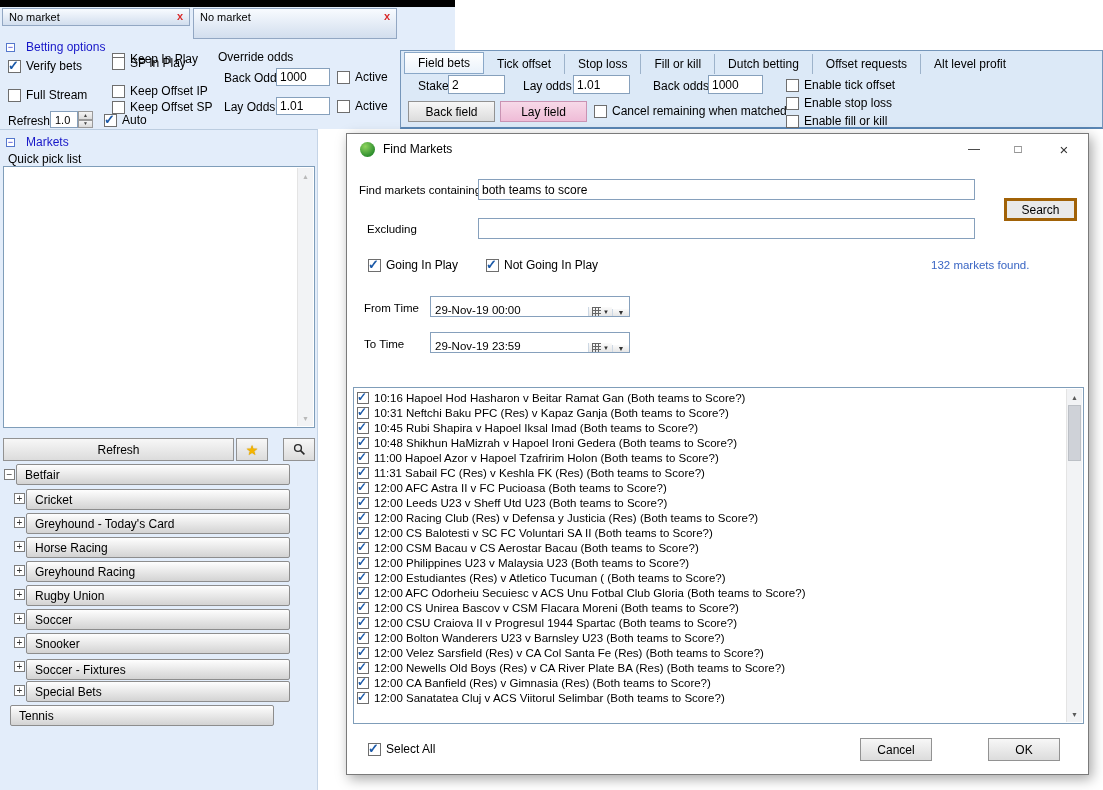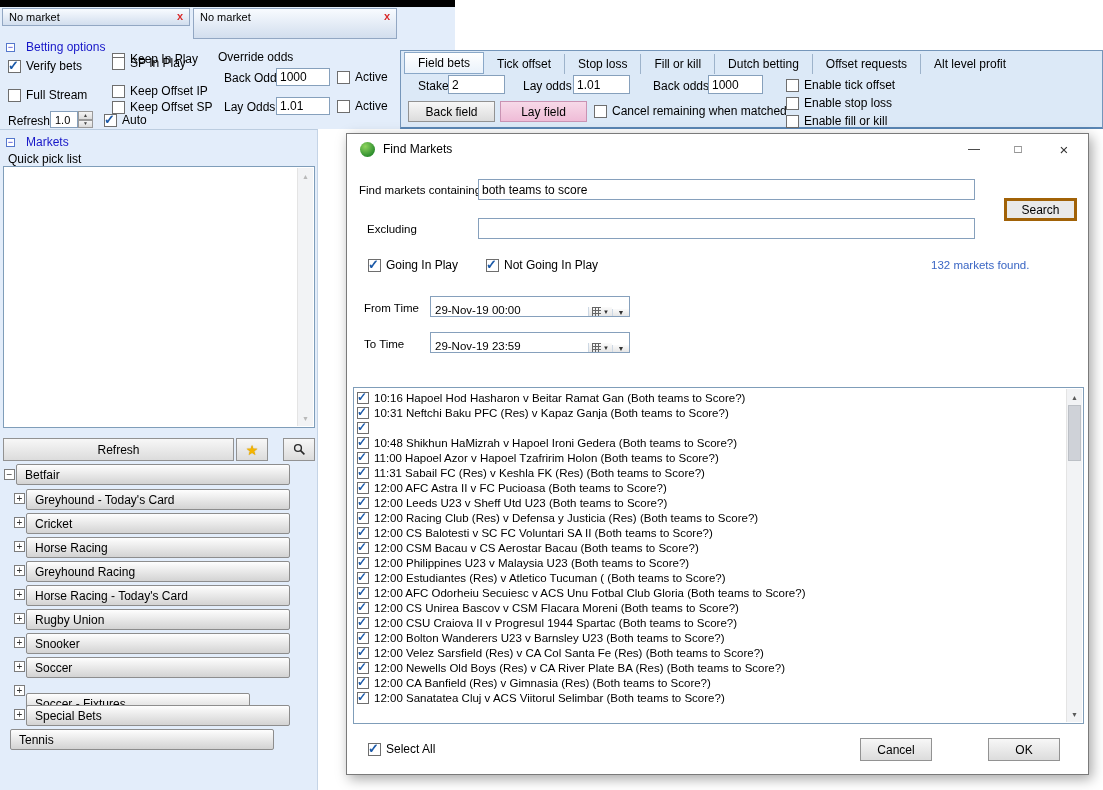--- a/index.html
+++ b/index.html
@@ -190,76 +190,70 @@
 
   <span class="exp2 exp-minus a" style="left:4px;top:469px"></span>
   <div class="tbar a" style="left:16px;top:464px;width:274px">
     <span>Betfair</span>
   </div>
   <div class="a" style="left:0;top:488px;width:318px">
 
       <div class="trow">
         <span class="exp2 exp-plus a" style="left:14px;top:5px"></span>
         <div class="tbar a" style="left:26px;top:1px;width:264px">
+          <span>Cricket</span>
+        </div>
+      </div>
+
+      <div class="trow">
+        <span class="exp2 exp-plus a" style="left:14px;top:5px"></span>
+        <div class="tbar a" style="left:26px;top:1px;width:264px">
           <span>Greyhound - Today's Card</span>
         </div>
       </div>
 
       <div class="trow">
         <span class="exp2 exp-plus a" style="left:14px;top:5px"></span>
         <div class="tbar a" style="left:26px;top:1px;width:264px">
-          <span>Cricket</span>
-        </div>
-      </div>
-
-      <div class="trow">
-        <span class="exp2 exp-plus a" style="left:14px;top:5px"></span>
-        <div class="tbar a" style="left:26px;top:1px;width:264px">
           <span>Horse Racing</span>
         </div>
       </div>
 
       <div class="trow">
         <span class="exp2 exp-plus a" style="left:14px;top:5px"></span>
         <div class="tbar a" style="left:26px;top:1px;width:264px">
           <span>Greyhound Racing</span>
         </div>
       </div>
 
-      <div class="trow">
-        <span class="exp2 exp-plus a" style="left:14px;top:5px"></span>
-        <div class="tbar a" style="left:26px;top:1px;width:264px">
-          <span>Horse Racing - Today's Card</span>
-        </div>
-      </div>
 
       <div class="trow">
         <span class="exp2 exp-plus a" style="left:14px;top:5px"></span>
         <div class="tbar a" style="left:26px;top:1px;width:264px">
           <span>Rugby Union</span>
         </div>
       </div>
 
       <div class="trow">
         <span class="exp2 exp-plus a" style="left:14px;top:5px"></span>
         <div class="tbar a" style="left:26px;top:1px;width:264px">
+          <span>Soccer</span>
+        </div>
+      </div>
+
+      <div class="trow">
+        <span class="exp2 exp-plus a" style="left:14px;top:5px"></span>
+        <div class="tbar a" style="left:26px;top:1px;width:264px">
           <span>Snooker</span>
         </div>
       </div>
 
       <div class="trow">
         <span class="exp2 exp-plus a" style="left:14px;top:5px"></span>
-        <div class="tbar a" style="left:26px;top:1px;width:264px">
-          <span>Soccer</span>
-        </div>
-      </div>
-
-      <div class="trow">
-        <span class="exp2 exp-plus a" style="left:14px;top:5px"></span>
-        <div class="tbar a" style="left:26px;top:13px;width:224px">
+        <div class="tbar a" style="left:26px;top:3px;width:264px">
           <span>Soccer - Fixtures</span>
         </div>
       </div>
 
       <div class="trow">
         <span class="exp2 exp-plus a" style="left:14px;top:5px"></span>
         <div class="tbar a" style="left:26px;top:1px;width:264px">
           <span>Special Bets</span>
         </div>
       </div>
@@ -328,20 +322,21 @@
             <span>10:16 Hapoel Hod Hasharon v Beitar Ramat Gan (Both teams to Score?)</span>
           </div>
 
           <div class="mrow">
             <span class="cb cb-s checked"></span>
             <span>10:31 Neftchi Baku PFC (Res) v Kapaz Ganja (Both teams to Score?)</span>
           </div>
 
           <div class="mrow">
             <span class="cb cb-s checked"></span>
+            <span>10:45 Rubi Shapira v Hapoel Iksal Imad (Both teams to Score?)</span>
           </div>
 
           <div class="mrow">
             <span class="cb cb-s checked"></span>
             <span>10:48 Shikhun HaMizrah v Hapoel Ironi Gedera (Both teams to Score?)</span>
           </div>
 
           <div class="mrow">
             <span class="cb cb-s checked"></span>
             <span>11:00 Hapoel Azor v Hapoel Tzafririm Holon (Both teams to Score?)</span>

